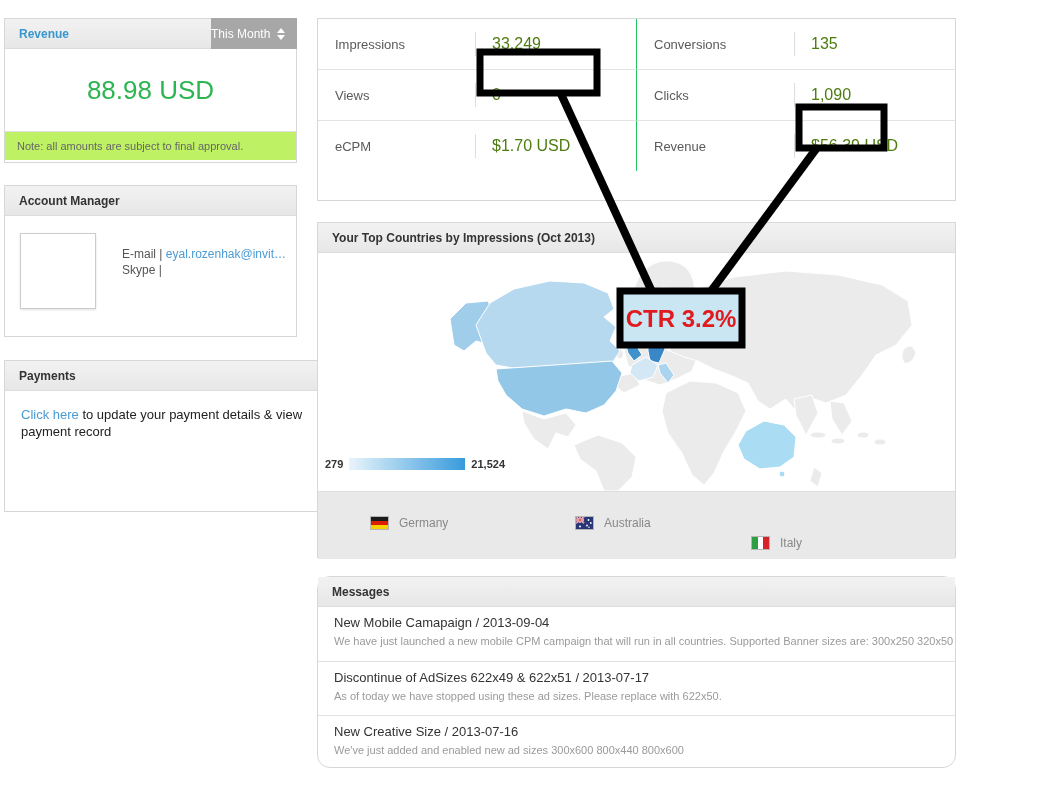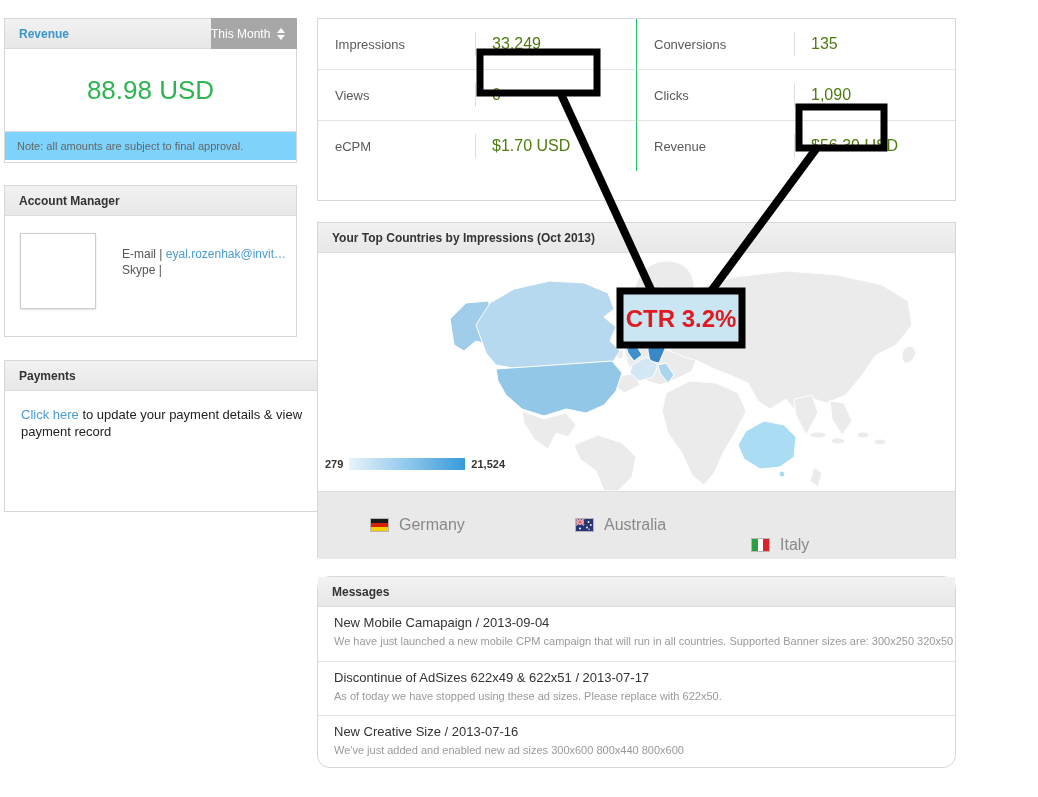--- a/index.html
+++ b/index.html
@@ -12,21 +12,21 @@
   .drop-btn{position:absolute;top:-1px;right:-1px;height:31px;width:86px;background:#a7a7a7;
     color:#fff;font-size:12px;font-weight:normal;display:flex;align-items:center;justify-content:flex-start;
     gap:7px;cursor:pointer;}
   .updown{display:inline-flex;flex-direction:column;gap:2px;}
   .updown b{width:0;height:0;border-left:4px solid transparent;border-right:4px solid transparent;}
   .updown b.up{border-bottom:5px solid #fff;}
   .updown b.down{border-top:5px solid #fff;}
   
   .rev-value{height:82px;display:flex;align-items:center;justify-content:center;
     font-size:26px;color:#2db551;}
-  .rev-note{background:#7dd3fc;border-top:1px solid #ddd;padding:8px 12px;font-size:11px;color:#666;}
+  .rev-note{background:#bef264;border-top:1px solid #ddd;padding:8px 12px;font-size:11px;color:#666;}
   .am-body{position:relative;height:121px;}
   .avatar{position:absolute;left:15px;top:17px;width:74px;height:74px;background:#fff;
     border:1px solid #ccc;box-shadow:0 1px 2px rgba(0,0,0,.12);}
   .am-lines{position:absolute;left:117px;top:30px;font-size:12px;color:#555;line-height:16px;}
   a.link{color:#4a9bd5;text-decoration:none;}
   .pay-body{padding:15px 16px;font-size:13px;color:#222;line-height:17px;}
   
   .qs-grid{display:grid;grid-template-columns:319px 318px;grid-template-rows:51px 51px 50px;}
   .qs-cell{position:relative;border-bottom:1px solid #e3e3e3;}
   .qs-cell.colL{border-right:1px solid #22c55e;}
@@ -34,21 +34,21 @@
   .qs-label{position:absolute;left:17px;top:50%;transform:translateY(-50%);font-size:13px;color:#5a5a5a;}
   .qs-sep{position:absolute;left:157px;top:50%;transform:translateY(-50%);width:1px;height:24px;background:#ddd;}
   .qs-value{position:absolute;left:174px;top:50%;transform:translateY(-50%);font-size:16px;color:#4d7c0f;}
   
   .map-body{position:relative;height:238px;background:#fff;}
   .map-legend{position:absolute;left:7px;top:205px;display:flex;align-items:center;gap:6px;
     font-size:11px;color:#333;font-weight:bold;}
   .scale-bar{width:116px;height:12px;background:linear-gradient(to right,#e9f4fb,#379bdc);}
   .map-footer{position:relative;height:67px;background:#e9e9e9;border-top:1px solid #ddd;}
   .country-entry{position:absolute;top:24px;display:flex;align-items:center;gap:10px;
-    font-size:16px;color:#888;}
+    font-size:12px;color:#888;}
   .flag{border:1px solid #b5b5b5;display:block;}
   
   .msg-item{height:54px;padding:8px 0 0 16px;box-sizing:border-box;}
   .msg-item + .msg-item{border-top:1px solid #e2e2e2;}
   .msg-title{font-size:13px;color:#333;}
   .msg-body{font-size:11px;color:#9a9a9a;margin-top:5px;}
   
   .overlay{position:absolute;left:0;top:0;z-index:50;pointer-events:none;}
 </style>
 </head>

